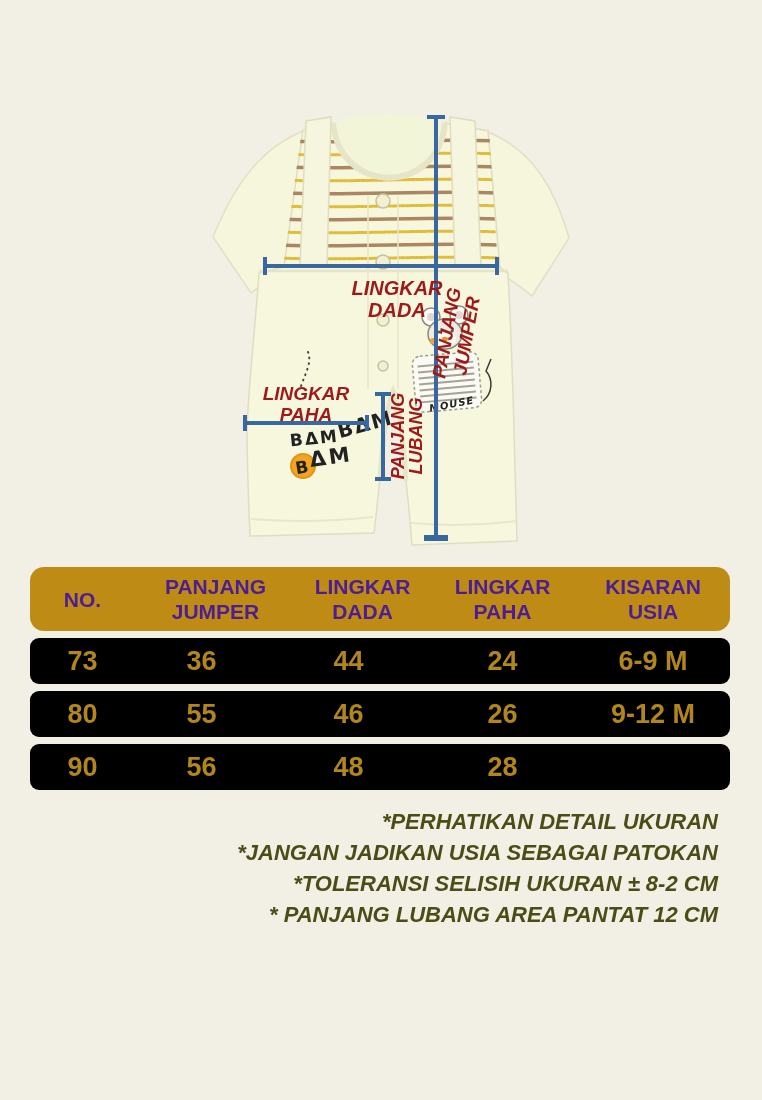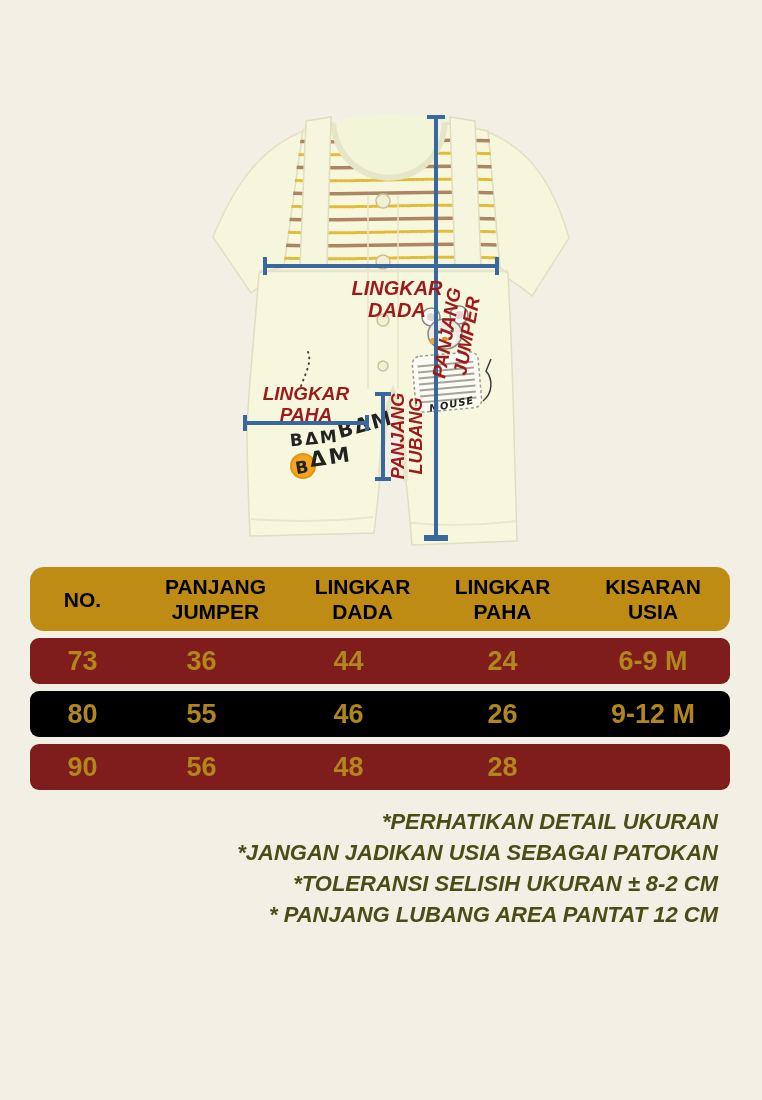--- a/index.html
+++ b/index.html
@@ -8,30 +8,30 @@
     background:#F2EFE4; overflow:hidden;
     font-family:"Liberation Sans", sans-serif;
   }
   .figure-svg { position:absolute; left:0; top:0; }
 
   
   .size-table { position:absolute; left:30px; top:567px; width:700px; }
   .t-header {
     display:flex; align-items:center; text-align:center;
     background:#BE8B14; border-radius:14px; height:64px;
-    color:#000000; font-weight:700; font-size:21px; line-height:25px;
+    color:#4c1d95; font-weight:700; font-size:21px; line-height:25px;
     margin-bottom:5px;
     justify-content:space-between;
   }
   .t-row {
     display:flex; align-items:center; text-align:center;
     height:46px; border-radius:9px; margin-top:7px;
     color:#B1861B; font-weight:700; font-size:27px;
   }
-  .t-row.odd  { background:#7f1d1d; }
+  .t-row.odd  { background:#000000; }
   .t-row.even { background:#000000; }
   .cell { padding:0 4px; box-sizing:border-box; }
   .c0 { width:15%; } .c1 { width:19%; } .c2 { width:23%; }
   .c3 { width:21%; } .c4 { width:22%; }
 
   
   .notes {
     position:absolute; top:806px; right:44px; text-align:right;
     color:#4C4C16; font-weight:700; font-style:italic;
     font-size:22px; line-height:31px;

